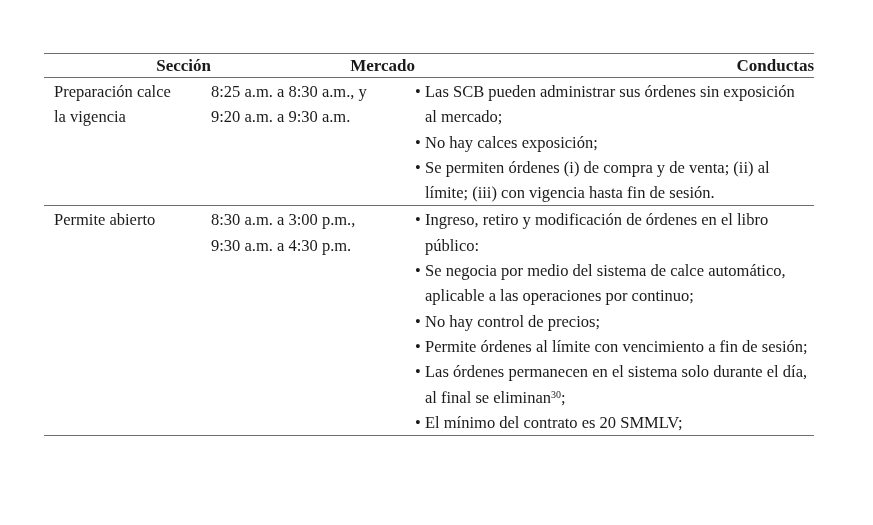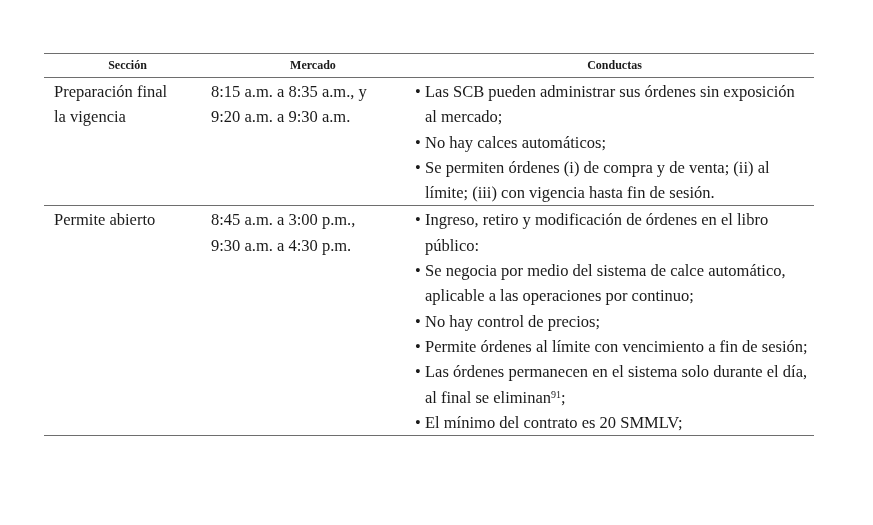--- a/index.html
+++ b/index.html
@@ -29,25 +29,25 @@
     }
     thead tr {
       border-top: 1.5px solid #6e6e6e;
       border-bottom: 1.5px solid #6e6e6e;
     }
     tbody tr {
       border-bottom: 1.5px solid #6e6e6e;
     }
     th {
       font-weight: bold;
-      text-align: center;
+      text-align: right;
       padding: 0;
       height: 23px;
       line-height: 23px;
-      font-size: 12px;
+      font-size: 17px;
     }
     td {
       vertical-align: top;
       padding: 0;
     }
     .col-sec { width: 167px; }
     .col-hor { width: 204px; }
     .col-con { width: 399px; }
     td.sec { padding-left: 10px; padding-top: 1px; }
     td.hor { padding-left: 0px; padding-top: 1px; }
@@ -87,51 +87,51 @@
       <tr>
         <th>Sección</th>
         <th>Mercado</th>
         <th>Conductas</th>
       </tr>
     </thead>
     <tbody>
 
       <tr>
         <td class="sec">
-          <div>Preparación final</div>
+          <div>Preparación calce</div>
           <div>la vigencia</div>
         </td>
         <td class="hor">
-          <div>8:15 a.m. a 8:35 a.m., y</div>
+          <div>8:25 a.m. a 8:30 a.m., y</div>
           <div>9:20 a.m. a 9:30 a.m.</div>
         </td>
         <td class="con">
           <ul>
             <li>
               <span class="bullet">•</span>
               <span>Las SCB pueden administrar sus órdenes sin exposición al mercado;</span>
             </li>
             <li>
               <span class="bullet">•</span>
-              <span>No hay calces automáticos;</span>
+              <span>No hay calces exposición;</span>
             </li>
             <li>
               <span class="bullet">•</span>
               <span>Se permiten órdenes (i) de compra y de venta; (ii) al límite; (iii) con vigencia hasta fin de sesión.</span>
             </li>
           </ul>
         </td>
       </tr>
 
       <tr>
         <td class="sec">
           <div>Permite abierto</div>
         </td>
         <td class="hor">
-          <div>8:45 a.m. a 3:00 p.m.,</div>
+          <div>8:30 a.m. a 3:00 p.m.,</div>
           <div>9:30 a.m. a 4:30 p.m.</div>
         </td>
         <td class="con">
           <ul>
             <li>
               <span class="bullet">•</span>
               <span>Ingreso, retiro y modificación de órdenes en el libro público:</span>
             </li>
             <li>
               <span class="bullet">•</span>
@@ -140,21 +140,21 @@
             <li>
               <span class="bullet">•</span>
               <span>No hay control de precios;</span>
             </li>
             <li>
               <span class="bullet">•</span>
               <span>Permite órdenes al límite con vencimiento a fin de sesión;</span>
             </li>
             <li>
               <span class="bullet">•</span>
-              <span>Las órdenes permanecen en el sistema solo durante el día, al final se eliminan</span><sup>91</sup><span>;</span>
+              <span>Las órdenes permanecen en el sistema solo durante el día, al final se eliminan</span><sup>30</sup><span>;</span>
             </li>
             <li>
               <span class="bullet">•</span>
               <span>El mínimo del contrato es 20 SMMLV;</span>
             </li>
           </ul>
         </td>
       </tr>
     </tbody>
   </table>

